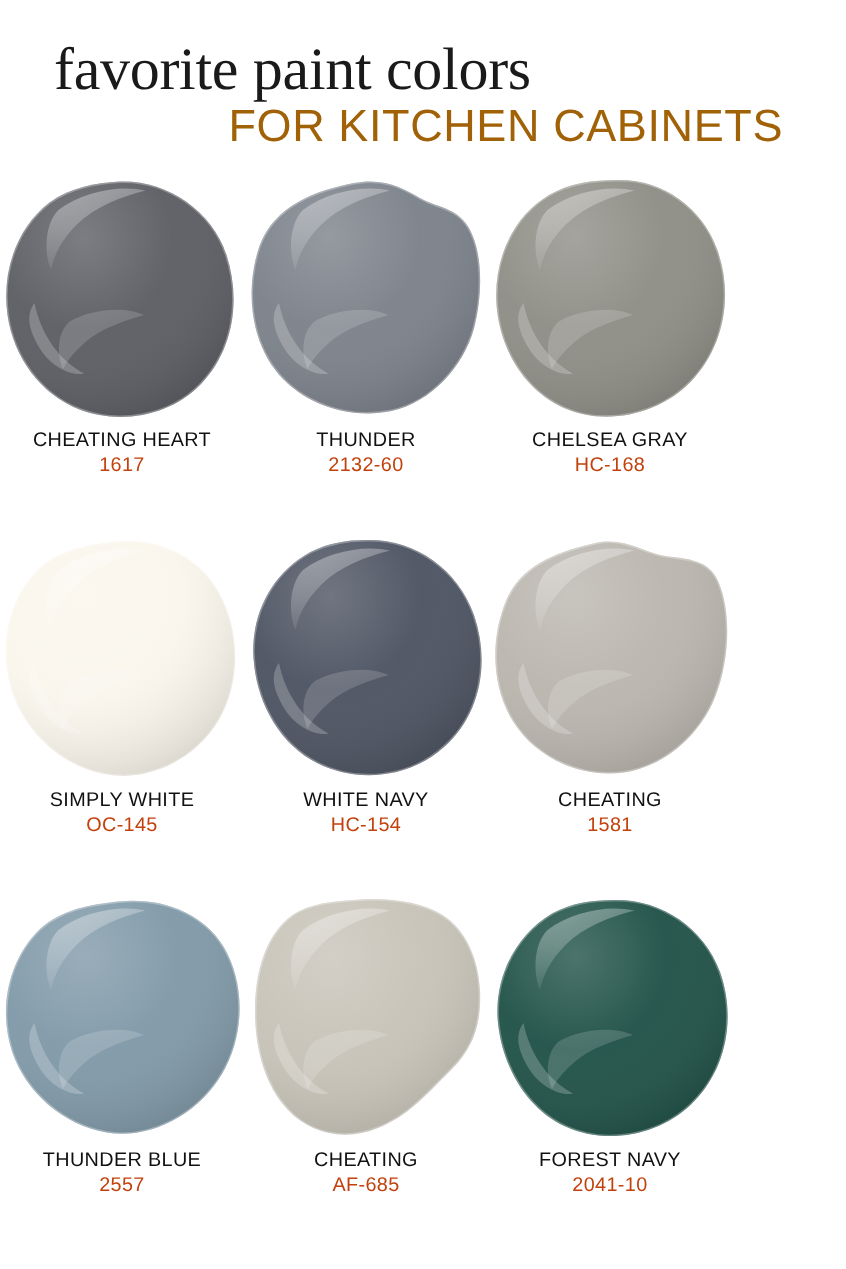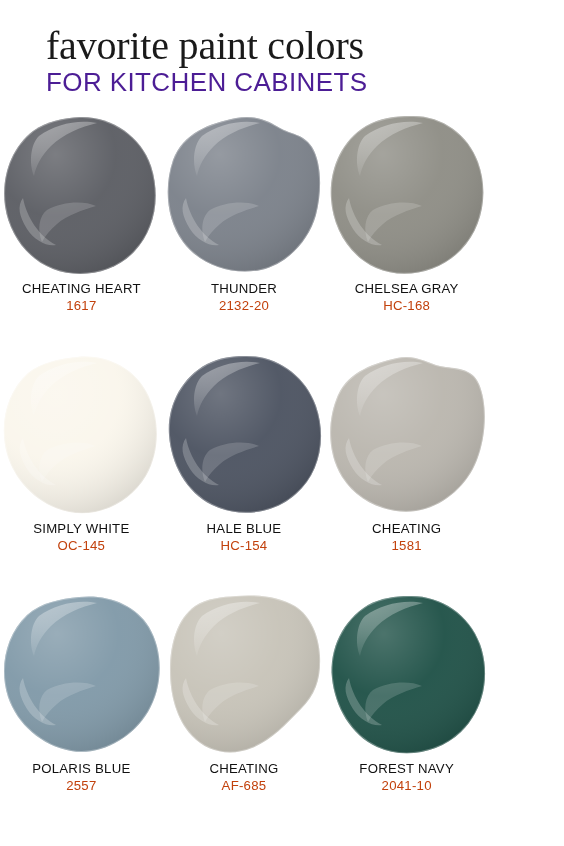--- a/index.html
+++ b/index.html
@@ -16,40 +16,41 @@
   .page {
     width: 564px;
     height: 846px;
     position: relative;
     background: #ffffff;
   }
 
   
   .header {
     padding-top: 26px;
-    padding-left: 46px;
+    padding-left: 36px;
     padding-right: 38px;
   }
   .title {
     font-family: "Liberation Serif", serif;
     font-size: 40px;
     line-height: 1.02;
     font-weight: 400;
     color: #1a1a1a;
     letter-spacing: -0.2px;
     text-align: left;
     white-space: nowrap;
   }
   .subtitle {
     font-family: "Liberation Sans", sans-serif;
-    font-size: 26px;
+    font-size: 30px;
     line-height: 1.05;
     font-weight: 400;
-    color: #4c1d95;
+    color: #a16207;
     letter-spacing: 0.4px;
+    text-align: right;
     margin-top: 2px;
     padding-right: 4px;
     white-space: nowrap;
   }
 
   
   .grid {
     margin-top: 18px;
     display: grid;
     grid-template-columns: repeat(3, 1fr);
@@ -158,21 +159,21 @@
               <path d="M72,4 C92,0 106,8 116,14 C126,20 140,20 148,33 C158,49 158,78 152,101 C145,126 124,150 97,156 C68,162 36,151 19,128 C2,105 0,72 9,46 C19,19 46,9 72,4 Z" fill="url(#g1)"></path>
               <path d="M38,22 C54,10 78,5 96,9 C80,13 62,20 50,32 C40,42 35,52 33,62 C28,50 29,31 38,22 Z" fill="url(#h1)" opacity="0.75"></path>
               <path d="M22,84 C26,104 38,122 55,131 C46,133 33,126 26,115 C18,102 16,92 22,84 Z" fill="#ffffff" opacity="0.22"></path>
               <path d="M46,96 C60,88 82,86 95,92 C82,96 66,101 56,110 C49,116 44,122 41,128 C36,116 38,102 46,96 Z" fill="#ffffff" opacity="0.16"></path>
               <path d="M72,4 C92,0 106,8 116,14 C126,20 140,20 148,33 C158,49 158,78 152,101 C145,126 124,150 97,156 C68,162 36,151 19,128 C2,105 0,72 9,46 C19,19 46,9 72,4 Z" fill="none" stroke="#ffffff" stroke-opacity="0.30" stroke-width="2"></path>
             </g>
           </svg>
         </div>
         <div class="labels">
           <div class="name">THUNDER</div>
-          <div class="code">2132-20</div>
+          <div class="code">2132-60</div>
         </div>
       </div>
       <div class="swatch">
         <div class="blob-wrap">
           <svg viewBox="0 0 160 160" xmlns="http://www.w3.org/2000/svg" aria-hidden="true">
             <defs>
               <radialGradient id="g2" cx="34%" cy="24%" r="88%">
                 <stop offset="0%" stop-color="#ffffff" stop-opacity="0.20"></stop>
                 <stop offset="45%" stop-color="#ffffff" stop-opacity="0.04"></stop>
                 <stop offset="100%" stop-color="#000000" stop-opacity="0.16"></stop>
@@ -253,21 +254,21 @@
             <g clip-path="url(#c4)">
               <path d="M80,2 C112,1 141,21 152,52 C163,84 156,119 132,140 C109,161 74,164 48,151 C22,138 7,110 5,81 C3,52 17,24 43,10 C55,4 67,2 80,2 Z" fill="url(#g4)"></path>
               <path d="M38,22 C54,10 78,5 96,9 C80,13 62,20 50,32 C40,42 35,52 33,62 C28,50 29,31 38,22 Z" fill="url(#h4)" opacity="0.75"></path>
               <path d="M22,84 C26,104 38,122 55,131 C46,133 33,126 26,115 C18,102 16,92 22,84 Z" fill="#ffffff" opacity="0.22"></path>
               <path d="M46,96 C60,88 82,86 95,92 C82,96 66,101 56,110 C49,116 44,122 41,128 C36,116 38,102 46,96 Z" fill="#ffffff" opacity="0.16"></path>
               <path d="M80,2 C112,1 141,21 152,52 C163,84 156,119 132,140 C109,161 74,164 48,151 C22,138 7,110 5,81 C3,52 17,24 43,10 C55,4 67,2 80,2 Z" fill="none" stroke="#ffffff" stroke-opacity="0.30" stroke-width="2"></path>
             </g>
           </svg>
         </div>
         <div class="labels">
-          <div class="name">HALE BLUE</div>
+          <div class="name">WHITE NAVY</div>
           <div class="code">HC-154</div>
         </div>
       </div>
       <div class="swatch">
         <div class="blob-wrap">
           <svg viewBox="0 0 160 160" xmlns="http://www.w3.org/2000/svg" aria-hidden="true">
             <defs>
               <radialGradient id="g5" cx="34%" cy="24%" r="88%">
                 <stop offset="0%" stop-color="#ffffff" stop-opacity="0.20"></stop>
                 <stop offset="45%" stop-color="#ffffff" stop-opacity="0.04"></stop>
@@ -317,21 +318,21 @@
             <g clip-path="url(#c6)">
               <path d="M78,3 C106,0 134,10 148,33 C163,58 162,93 147,118 C131,145 99,162 70,157 C41,152 16,130 7,103 C-2,75 4,42 26,21 C41,8 59,5 78,3 Z" fill="url(#g6)"></path>
               <path d="M38,22 C54,10 78,5 96,9 C80,13 62,20 50,32 C40,42 35,52 33,62 C28,50 29,31 38,22 Z" fill="url(#h6)" opacity="0.75"></path>
               <path d="M22,84 C26,104 38,122 55,131 C46,133 33,126 26,115 C18,102 16,92 22,84 Z" fill="#ffffff" opacity="0.22"></path>
               <path d="M46,96 C60,88 82,86 95,92 C82,96 66,101 56,110 C49,116 44,122 41,128 C36,116 38,102 46,96 Z" fill="#ffffff" opacity="0.16"></path>
               <path d="M78,3 C106,0 134,10 148,33 C163,58 162,93 147,118 C131,145 99,162 70,157 C41,152 16,130 7,103 C-2,75 4,42 26,21 C41,8 59,5 78,3 Z" fill="none" stroke="#ffffff" stroke-opacity="0.30" stroke-width="2"></path>
             </g>
           </svg>
         </div>
         <div class="labels">
-          <div class="name">POLARIS BLUE</div>
+          <div class="name">THUNDER BLUE</div>
           <div class="code">2557</div>
         </div>
       </div>
       <div class="swatch">
         <div class="blob-wrap">
           <svg viewBox="0 0 160 160" xmlns="http://www.w3.org/2000/svg" aria-hidden="true">
             <defs>
               <radialGradient id="g7" cx="34%" cy="24%" r="88%">
                 <stop offset="0%" stop-color="#ffffff" stop-opacity="0.20"></stop>
                 <stop offset="45%" stop-color="#ffffff" stop-opacity="0.04"></stop>

